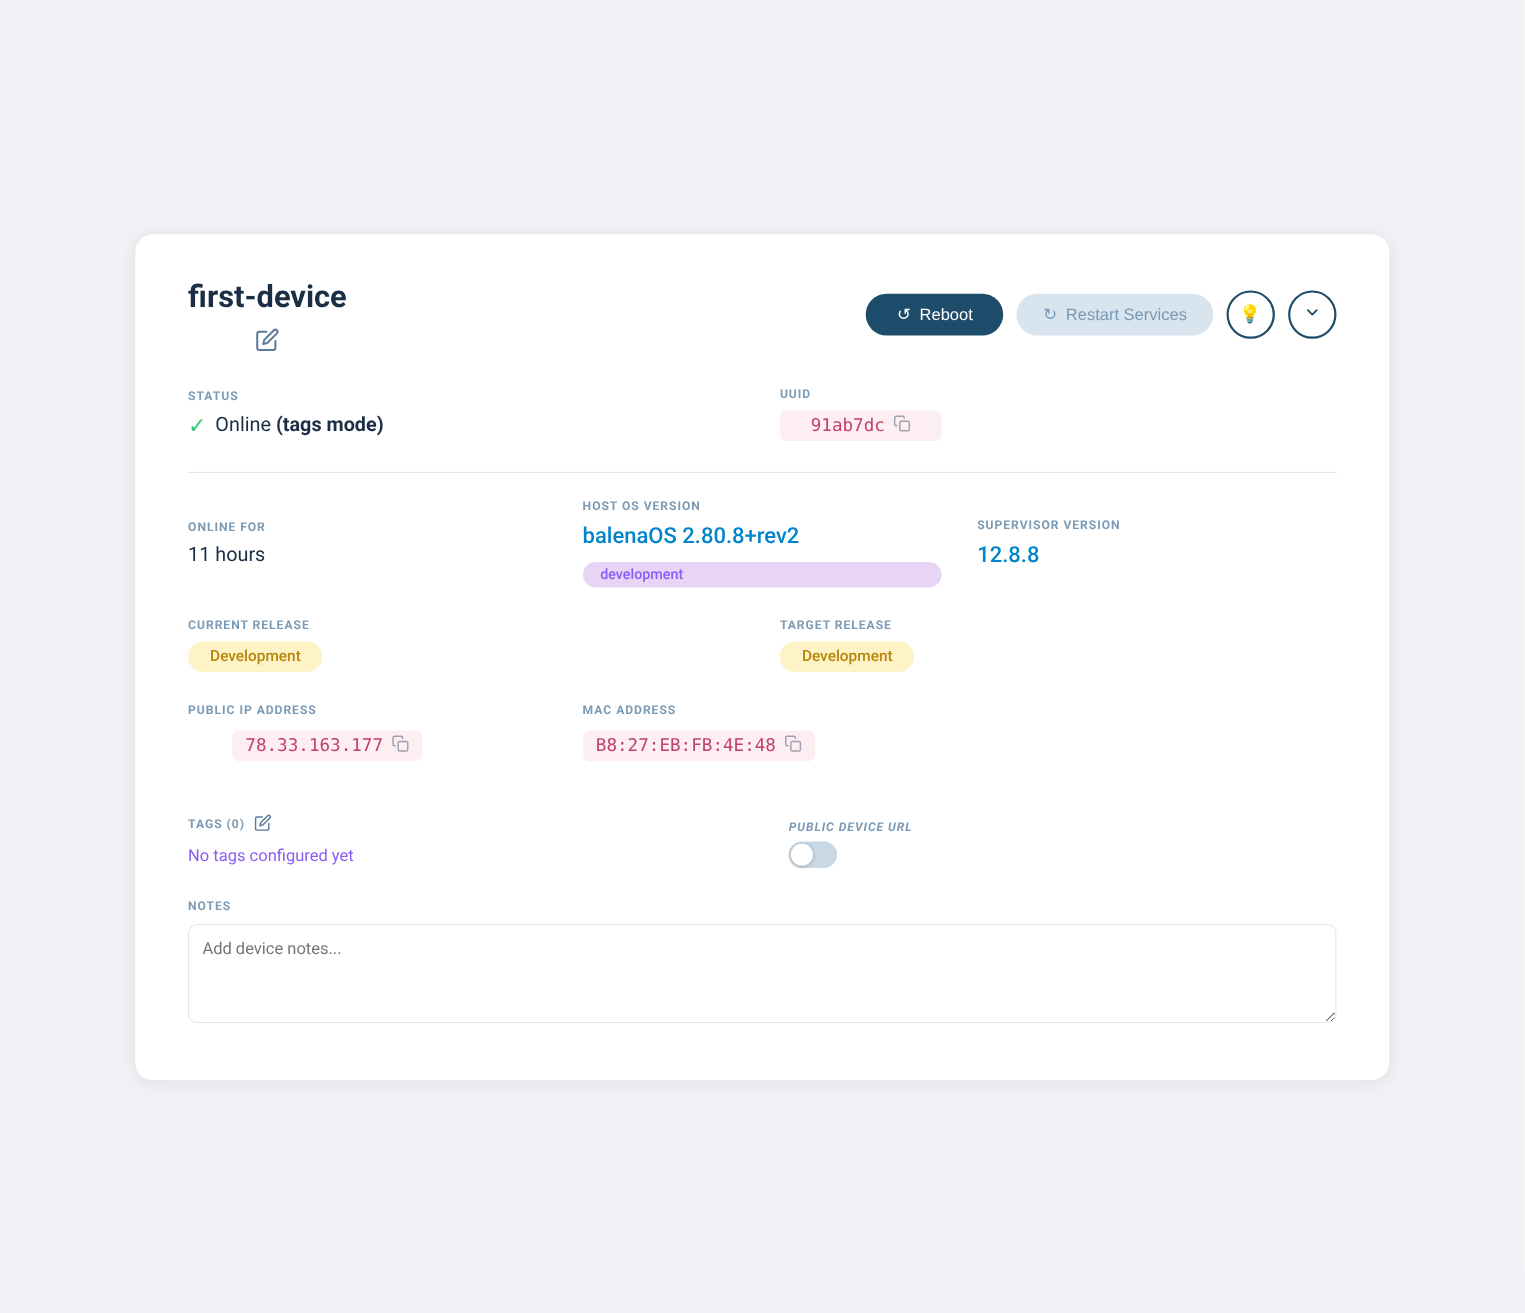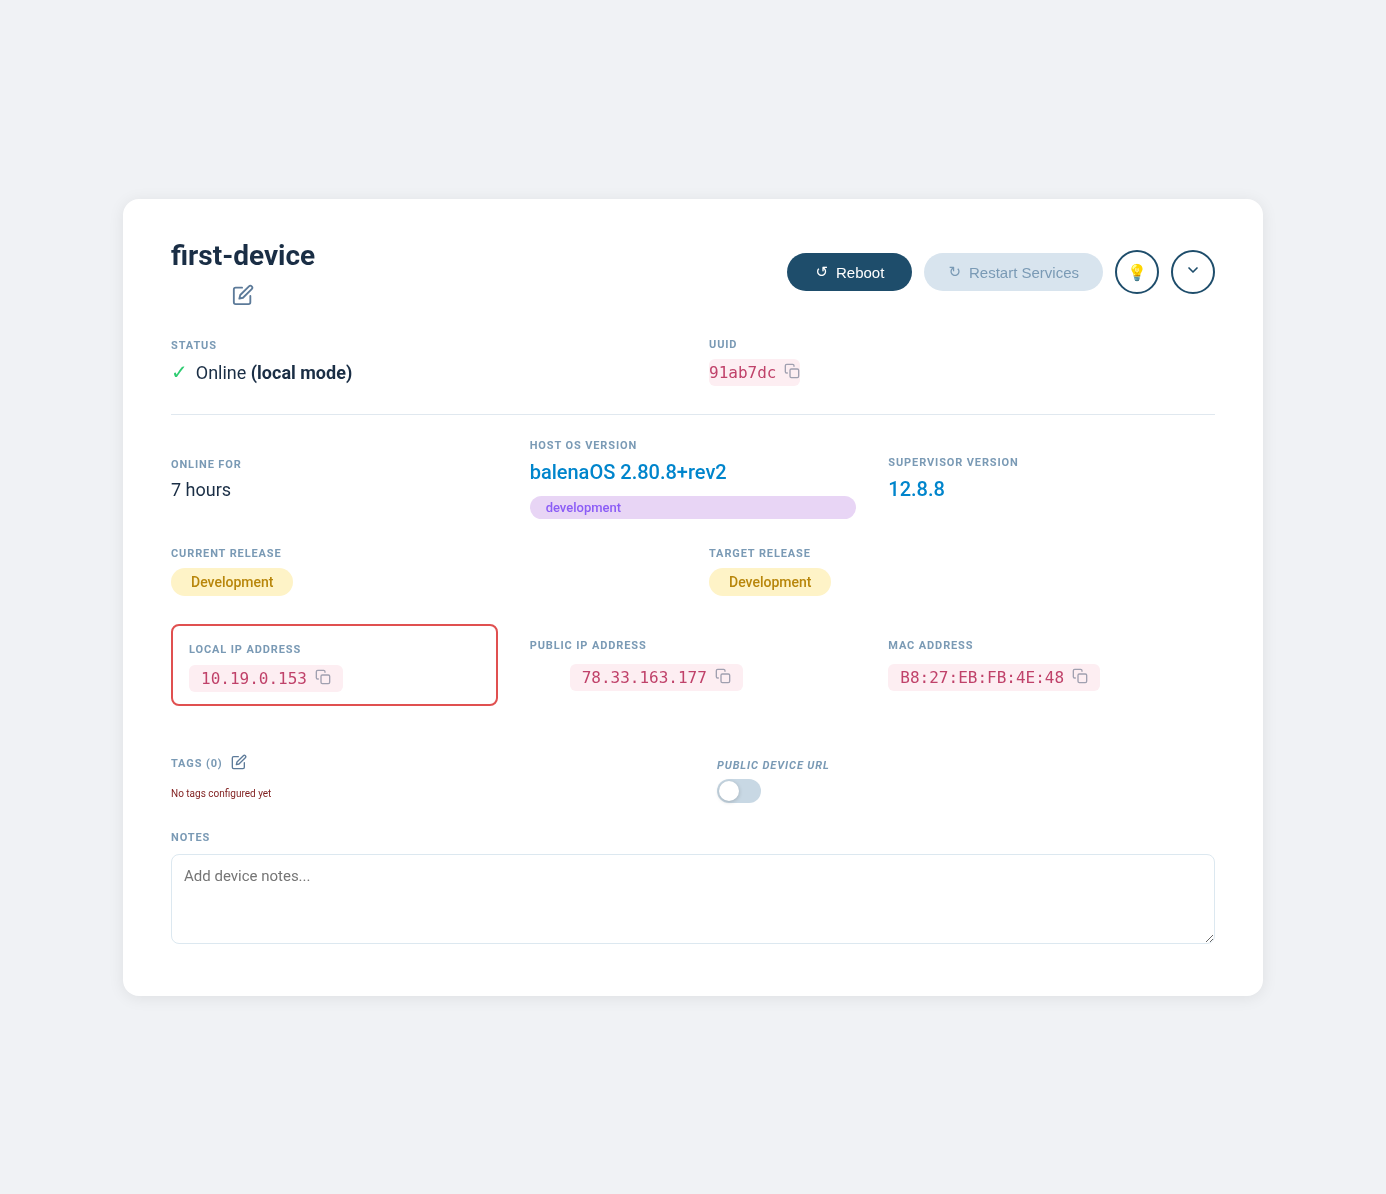--- a/index.html
+++ b/index.html
@@ -137,21 +137,21 @@
       font-size: 20px;
     }
     .status-bold { font-weight: 700; }
 
     .uuid-badge {
       display: inline-flex;
       align-items: center;
       gap: 8px;
       background: #fdeef2;
       border-radius: 6px;
-      padding: 4px 0;
+      padding: 4px 28px;
       font-size: 16px;
       color: #c0426a;
       font-family: monospace;
     }
     .copy-icon {
       cursor: pointer;
       color: #a0a0b0;
       font-size: 14px;
     }
 
@@ -196,22 +196,22 @@
     .tags-section {
       margin-top: 24px;
     }
     .tags-label-row {
       display: flex;
       align-items: center;
       gap: 8px;
       margin-bottom: 8px;
     }
     .tags-no-content {
-      font-size: 10px;
-      color: #7f1d1d;
+      font-size: 15px;
+      color: #8b5cf6;
     }
 
     .public-device-url-section {
       margin-top: 24px;
       font-style: italic;
     }
     .toggle-container {
       display: flex;
       align-items: center;
       margin-top: 6px;
@@ -303,21 +303,21 @@
       </button>
     </div>
   </div>
 
   <div class="info-grid" style="grid-template-columns: 1fr 1fr; margin-bottom: 28px;">
     <div class="info-block">
       <span class="info-label">STATUS</span>
       <div class="status-row">
         <span class="status-check">✓</span>
         <span>
-          <span>Online</span>&nbsp;<span class="status-bold">(local mode)</span>
+          <span>Online</span>&nbsp;<span class="status-bold">(tags mode)</span>
         </span>
       </div>
     </div>
     <div class="info-block">
       <span class="info-label">UUID</span>
       <div>
         <span class="uuid-badge">
           <span>91ab7dc</span>
           <span class="copy-icon">
             <svg width="16" height="16" viewBox="0 0 24 24" fill="none" stroke="#a0a0b0" stroke-width="2" stroke-linecap="round" stroke-linejoin="round">
@@ -328,21 +328,21 @@
         </span>
       </div>
     </div>
   </div>
 
   <hr class="divider">
 
   <div class="info-grid" style="margin-bottom: 28px;">
     <div class="info-block">
       <span class="info-label">ONLINE FOR</span>
-      <span class="info-value">7 hours</span>
+      <span class="info-value">11 hours</span>
     </div>
     <div class="info-block">
       <span class="info-label">HOST OS VERSION</span>
       <span class="info-value link-blue">balenaOS 2.80.8+rev2</span>
       <span class="badge-development">development</span>
     </div>
     <div class="info-block">
       <span class="info-label">SUPERVISOR VERSION</span>
       <span class="info-value link-blue">12.8.8</span>
     </div>
@@ -357,34 +357,20 @@
     </div>
     <div class="info-block">
       <span class="info-label">TARGET RELEASE</span>
       <div>
         <span class="badge-release">Development</span>
       </div>
     </div>
   </div>
 
   <div class="info-grid">
-    <div class="ip-block">
-      <span class="info-label">LOCAL IP ADDRESS</span>
-      <div style="margin-top: 8px;">
-        <span class="ip-value">
-          <span>10.19.0.153</span>
-          <span class="copy-icon">
-            <svg width="16" height="16" viewBox="0 0 24 24" fill="none" stroke="#a0a0b0" stroke-width="2" stroke-linecap="round" stroke-linejoin="round">
-              <rect x="9" y="9" width="13" height="13" rx="2" ry="2"></rect>
-              <path d="M5 15H4a2 2 0 0 1-2-2V4a2 2 0 0 1 2-2h9a2 2 0 0 1 2 2v1"></path>
-            </svg>
-          </span>
-        </span>
-      </div>
-    </div>
     <div class="info-block">
       <span class="info-label">PUBLIC IP ADDRESS</span>
       <div style="margin-top: 4px; padding-left: 40px;">
         <span class="ip-value">
           <span>78.33.163.177</span>
           <span class="copy-icon">
             <svg width="16" height="16" viewBox="0 0 24 24" fill="none" stroke="#a0a0b0" stroke-width="2" stroke-linecap="round" stroke-linejoin="round">
               <rect x="9" y="9" width="13" height="13" rx="2" ry="2"></rect>
               <path d="M5 15H4a2 2 0 0 1-2-2V4a2 2 0 0 1 2-2h9a2 2 0 0 1 2 2v1"></path>
             </svg>

